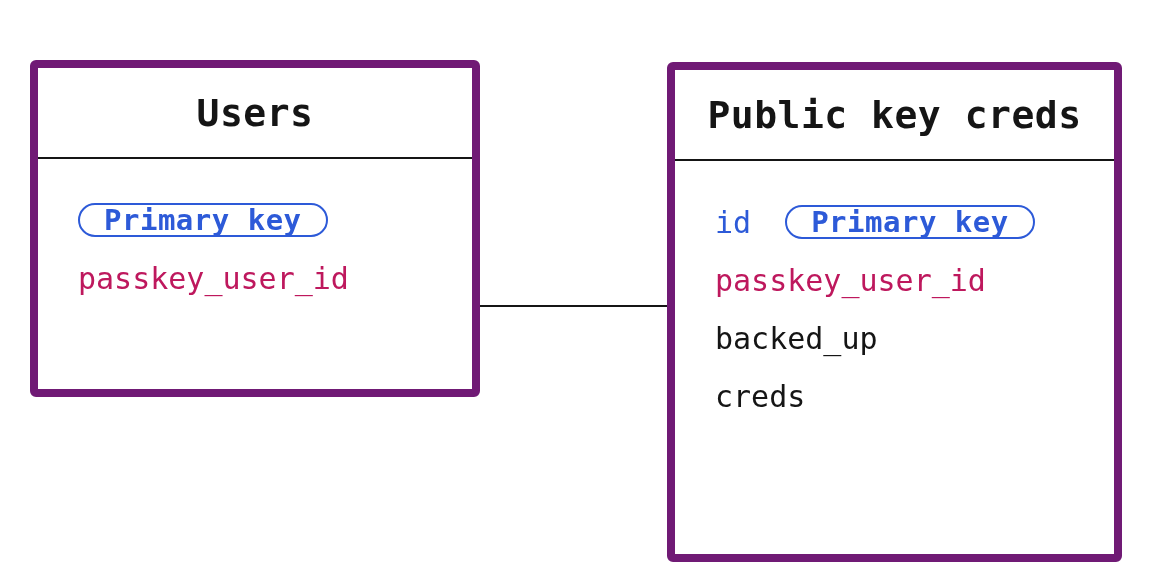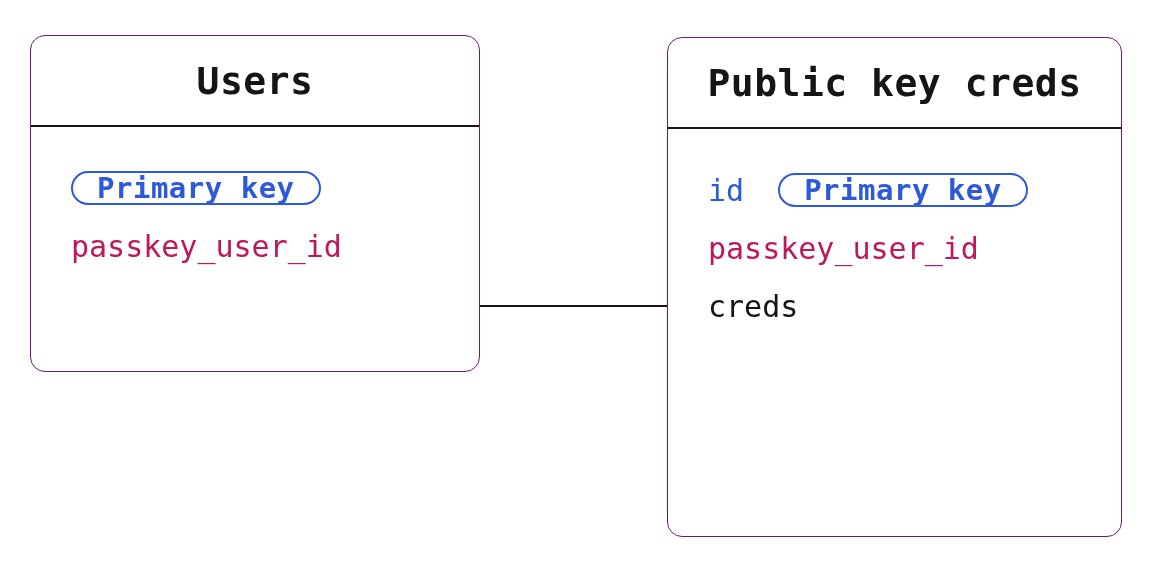--- a/index.html
+++ b/index.html
@@ -11,22 +11,23 @@
     height: 572px;
     background: #ffffff;
     overflow: hidden;
     font-family: "DejaVu Sans Mono", "Liberation Mono", monospace;
     color: #151515;
   }
 
   .table-card {
     position: absolute;
     background: #ffffff;
-    border: 1px solid #701a75;
-    border-radius: 15px;
+    border: 8px solid #701a75;
+    border-radius: 6px;
+    margin-top: 25px;
   }
   #users-card  { left: 30px;  top: 35px; width: 450px; height: 337px; }
   #creds-card  { left: 667px; top: 37px; width: 455px; height: 500px; }
 
   .card-title {
     height: 91px;
     border-bottom: 2px solid #151515;
     display: flex;
     align-items: center;
     justify-content: center;
@@ -96,18 +97,21 @@
     <header class="card-title">Public key creds</header>
     <div class="fields">
       <div class="field-row">
         <span class="fname primary">id</span>
         <span class="pill">Primary key</span>
       </div>
       <div class="field-row">
         <span class="fname accent">passkey_user_id</span>
       </div>
       <div class="field-row">
+        <span class="fname">backed_up</span>
+      </div>
+      <div class="field-row">
         <span class="fname">creds</span>
       </div>
     </div>
   </section>
 
 </div>
 
 </body></html>

